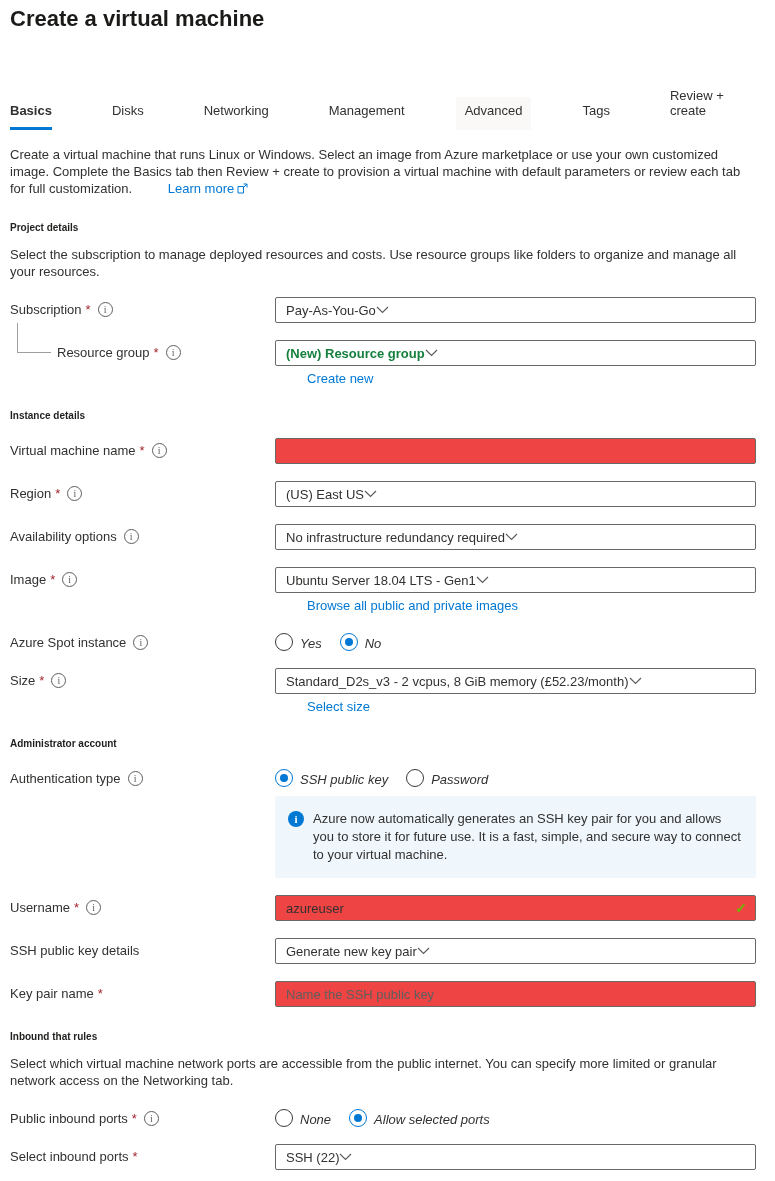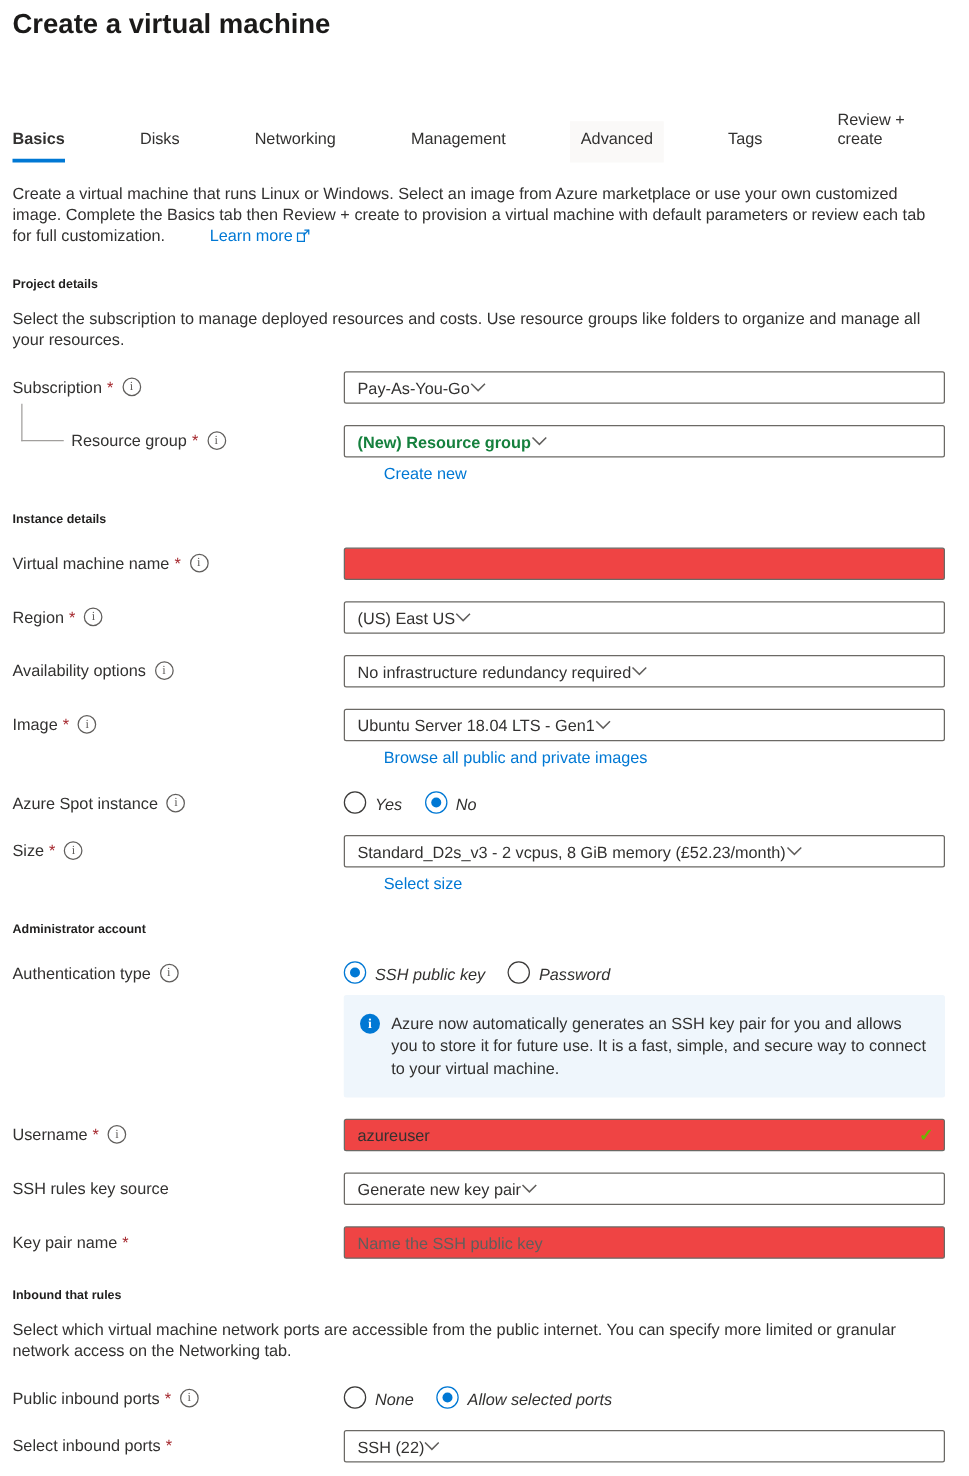--- a/index.html
+++ b/index.html
@@ -295,21 +295,21 @@
     <div class="form-control">
       <div class="text-input-wrap">
         <input class="text-input" type="text" value="azureuser" style="">
         <span class="valid-check">✓</span>
       </div>
     </div>
   </div>
 
   <div class="form-row">
     <div class="form-label">
-      <span class="lbl">SSH rules key source</span>
+      <span class="lbl">SSH public key details</span>
     </div>
     <div class="form-control">
       <div class="dropdown">
         <span class="val">Generate new key pair</span>
         <span class="chevron">
             <svg width="13" height="8" viewBox="0 0 13 8">
               <path d="M1 1l5.5 5.5L12 1" fill="none" stroke="#605e5c" stroke-width="1.2"></path>
             </svg>
           </span>
       </div>

